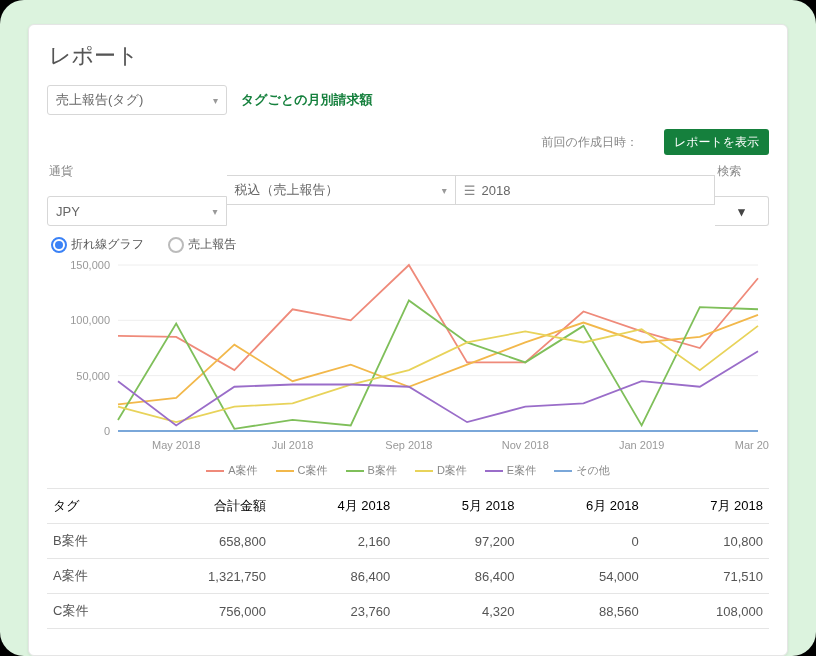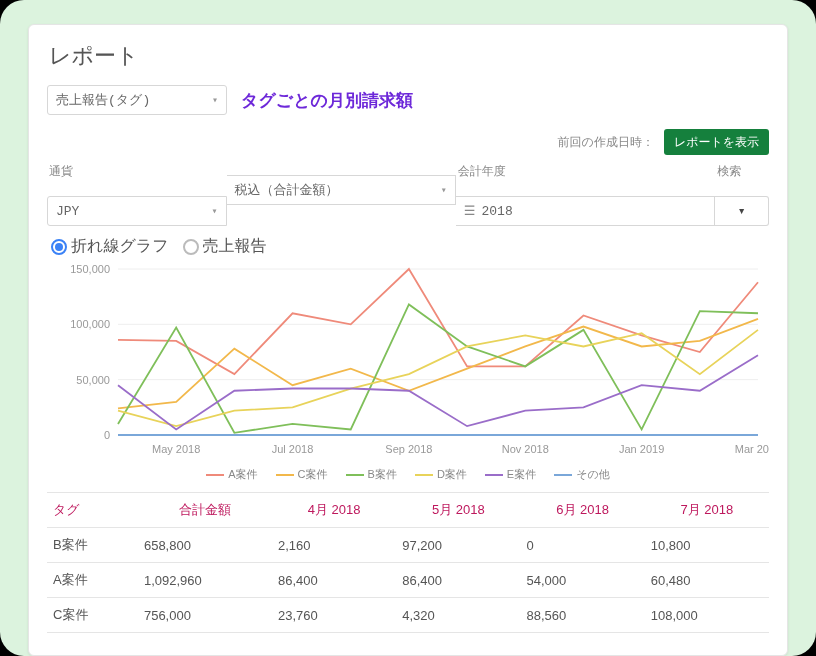--- a/index.html
+++ b/index.html
@@ -1,42 +1,42 @@
 <!DOCTYPE html>
 <html><head>
 <meta charset="utf-8">
 <style>
   html,body{margin:0;padding:0;font-family:"Hiragino Kaku Gothic ProN","Meiryo",sans-serif;background:#000;}
   .stage{width:816px;height:656px;background:#dcf3de;border-radius:24px;position:relative;overflow:hidden;box-sizing:border-box;padding:24px 28px;}
   .panel{background:#fff;border:1px solid #e5e5e5;border-radius:6px;box-shadow:0 1px 3px rgba(0,0,0,.08);width:760px;height:632px;box-sizing:border-box;padding:14px 18px 0 18px;overflow:hidden;}
   .title{font-size:22px;color:#555;margin:2px 0 14px 2px;font-weight:400;}
   .row{display:flex;align-items:center;}
-  .sel{border:1px solid #d7d7d7;border-radius:3px;height:30px;background:#fff;display:flex;align-items:center;padding:0 8px;font-size:13px;color:#666;position:relative;box-sizing:border-box;font-family:Liberation Mono, monospace;}
+  .sel{border:1px solid #d7d7d7;border-radius:3px;height:30px;background:#fff;display:flex;align-items:center;padding:0 8px;font-size:13px;color:#666;position:relative;box-sizing:border-box;}
   .sel .caret{position:absolute;right:8px;top:50%;transform:translateY(-50%);color:#999;font-size:10px;}
-  .sub{font-size:17px;color:#6d28d9;font-weight:600;margin-left:14px;}
-  .meta{margin-top:14px;display:flex;justify-content:flex-end;align-items:center;font-size:12px;color:#888;gap:10px;}
+  .sub{font-size:13px;color:#15803d;font-weight:600;margin-left:14px;}
+  .meta{margin-top:14px;display:flex;justify-content:flex-end;align-items:center;font-size:12px;color:#888;gap:26px;}
   .btn-green{background:#15803d;color:#fff;border-radius:3px;height:26px;padding:0 10px;display:flex;align-items:center;font-size:12px;border:none;}
   .filters{display:flex;margin-top:8px;gap:0;}
   .fcol{display:flex;flex-direction:column;}
   .flabel{font-size:12px;color:#888;margin-bottom:4px;padding-left:2px;}
   .fcol .sel{border-radius:0;margin-top:12px;}
   .fcol:first-child .sel{border-top-left-radius:3px;border-bottom-left-radius:3px;}
   .fcol:last-child .sel{border-top-right-radius:3px;border-bottom-right-radius:3px;}
   .fcol + .fcol .sel{border-left:none;}
-  .radio-row{display:flex;align-items:center;gap:14px;margin:10px 0 2px 4px;font-size:16px;color:#555;}
+  .radio-row{display:flex;align-items:center;gap:24px;margin:10px 0 2px 4px;font-size:12px;color:#555;}
   .radio{width:12px;height:12px;border-radius:50%;border:2px solid #3b82f6;display:inline-block;vertical-align:middle;position:relative;margin-right:4px;}
   .radio.on::after{content:"";position:absolute;inset:2px;background:#3b82f6;border-radius:50%;}
   .radio.off{border-color:#bbb;}
   .chart{width:100%;height:200px;}
   .legend{display:flex;justify-content:center;gap:18px;font-size:11px;color:#888;margin-top:4px;}
   .legend span.sw{display:inline-block;width:18px;height:2px;vertical-align:middle;margin-right:4px;}
   table{width:100%;border-collapse:collapse;margin-top:10px;font-size:13px;color:#555;}
-  th,td{border-top:1px solid #e5e5e5;border-bottom:1px solid #e5e5e5;padding:8px 6px;}
+  th,td{border-top:1px solid #e5e5e5;border-bottom:1px solid #e5e5e5;padding:8px 6px;text-align:right;}
   th:first-child,td:first-child{text-align:left;padding-left:6px;}
-  th{font-weight:400;color:#be185d;}
+  th{font-weight:400;color:#000000;}
   .cal-icon{display:inline-block;margin-right:6px;color:#888;}
   .filter-icon{font-weight:bold;color:#444;}
 </style>
 </head>
 <body>
 
 <div class="stage">
   <div class="panel">
 
     <div class="title">レポート</div>
@@ -57,26 +57,25 @@
     <div class="filters">
       <div class="fcol" style="width:180px">
         <div class="flabel">通貨</div>
         <div class="sel">
           <span>JPY</span>
           <span class="caret">▾</span>
         </div>
       </div>
       <div class="fcol" style="width:230px">
         <div class="sel">
-          <span>税込（合計金額）</span>
+          <span>税込（売上報告）</span>
           <span class="caret">▾</span>
         </div>
       </div>
       <div class="fcol" style="width:260px">
-        <div class="flabel">会計年度</div>
         <div class="sel">
           <span class="cal-icon">☰</span>
           <span>2018</span>
         </div>
       </div>
       <div class="fcol" style="width:54px">
         <div class="flabel" style="text-align:left">検索</div>
         <div class="sel" style="justify-content:center">
           <span class="filter-icon">▾</span>
         </div>
@@ -135,25 +134,25 @@
         <tr>
           <td>B案件</td>
             <td>658,800</td>
             <td>2,160</td>
             <td>97,200</td>
             <td>0</td>
             <td>10,800</td>
         </tr>
         <tr>
           <td>A案件</td>
-            <td>1,092,960</td>
+            <td>1,321,750</td>
             <td>86,400</td>
             <td>86,400</td>
             <td>54,000</td>
-            <td>60,480</td>
+            <td>71,510</td>
         </tr>
         <tr>
           <td>C案件</td>
             <td>756,000</td>
             <td>23,760</td>
             <td>4,320</td>
             <td>88,560</td>
             <td>108,000</td>
         </tr>
       </tbody>

